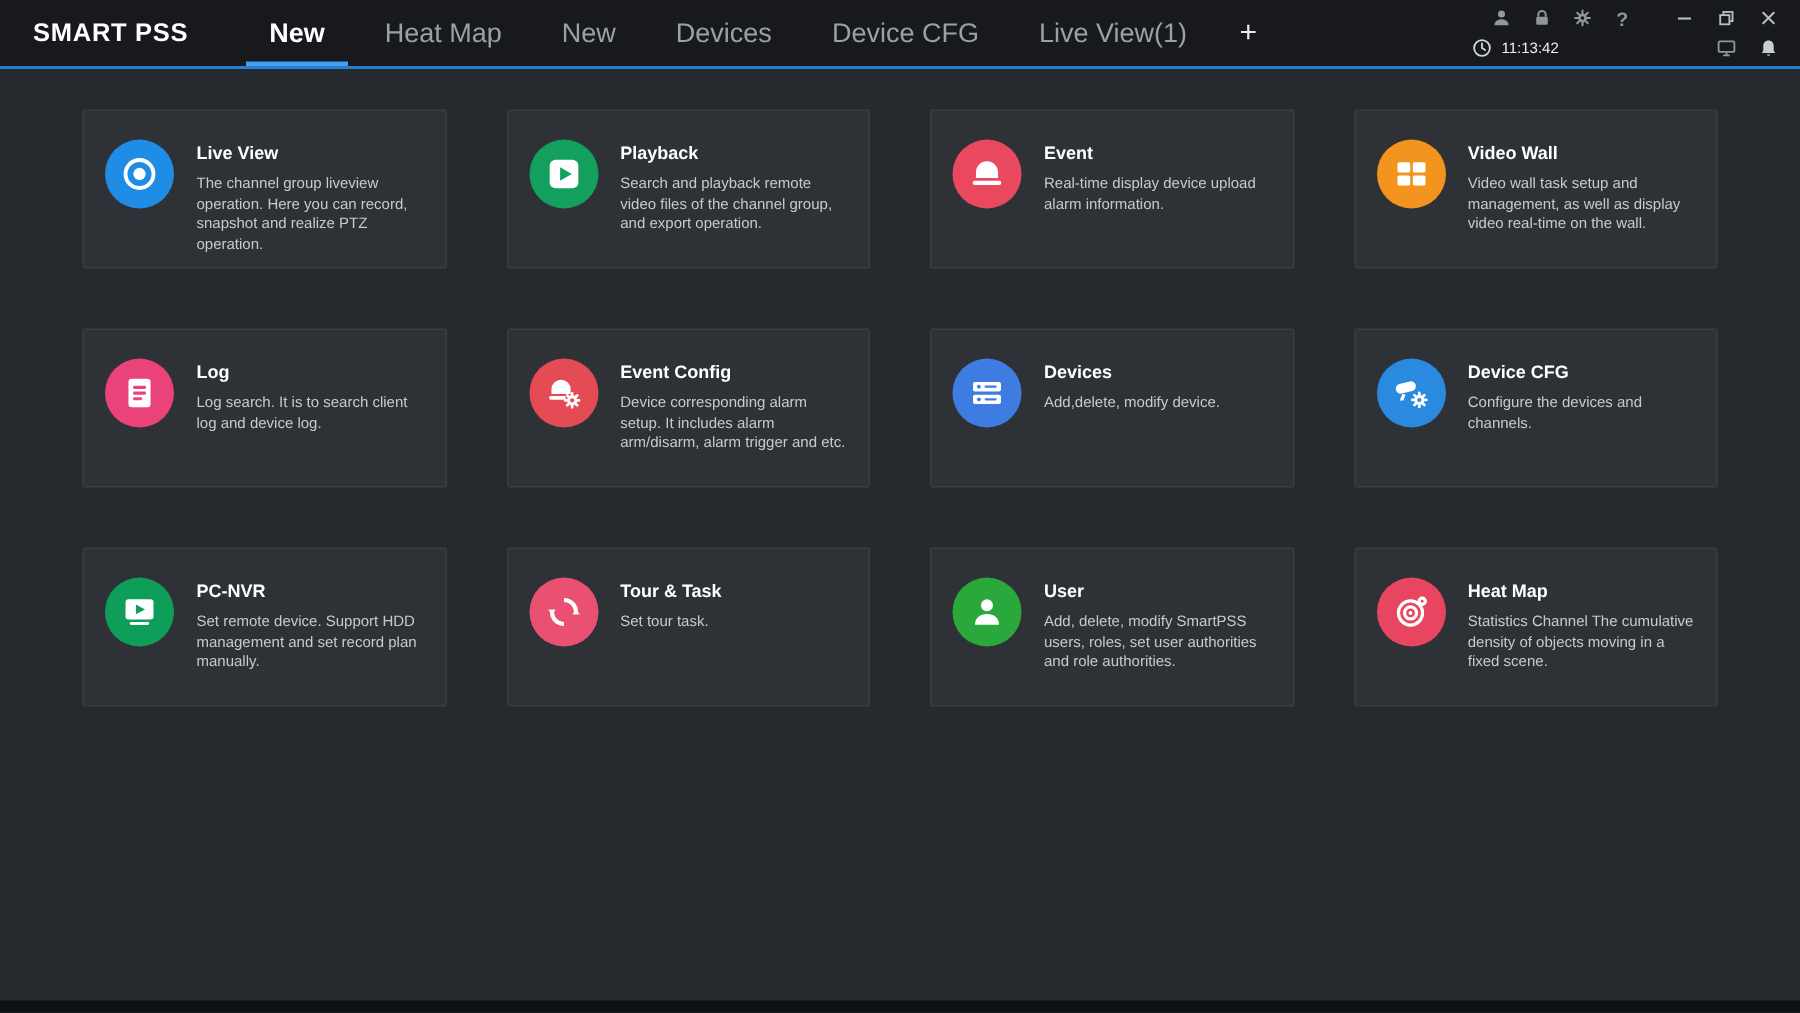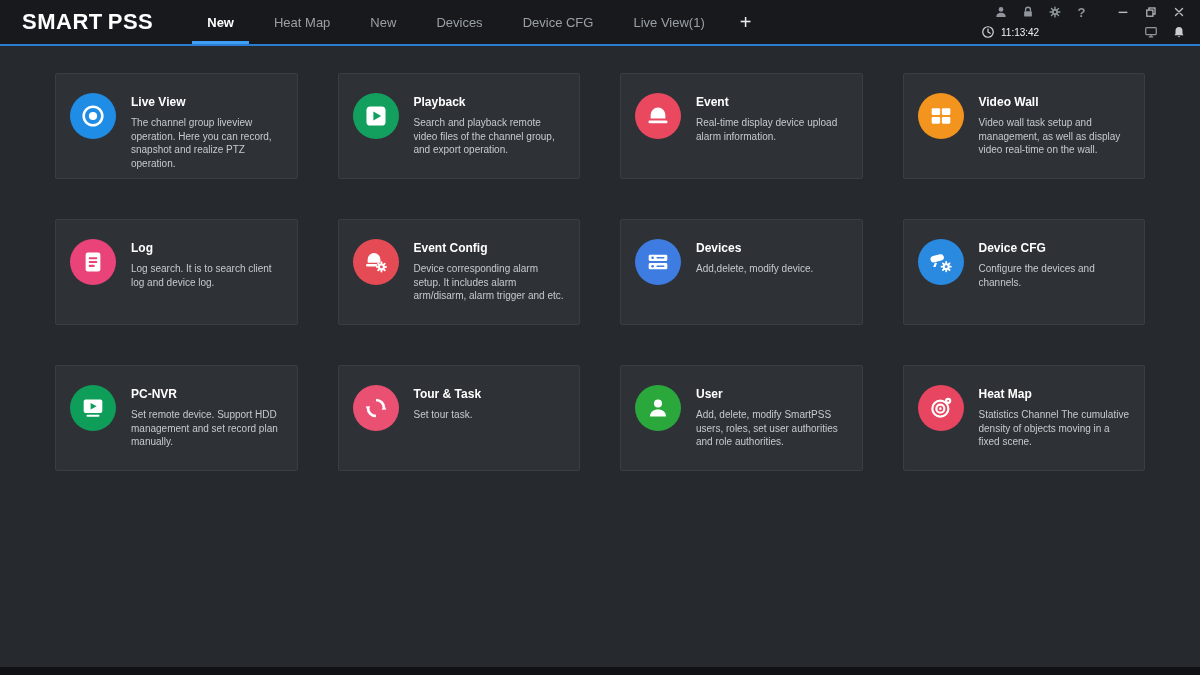--- a/index.html
+++ b/index.html
@@ -9,27 +9,27 @@
     font-family:"Liberation Sans",sans-serif;
     -webkit-font-smoothing:antialiased;
   }
   .window{position:relative;width:1200px;height:675px;background:#26292e;overflow:hidden;}
 
   
   .titlebar{
     height:44px;background:#17191d;display:flex;align-items:stretch;
     border-bottom:2px solid #2b7dd2;position:relative;
   }
-  .logo{display:flex;align-items:center;padding:0 34px 0 22px;font-size:22px;letter-spacing:.5px;white-space:nowrap;text-align:center;}
+  .logo{display:flex;align-items:center;padding:0 34px 0 22px;font-size:17px;letter-spacing:.5px;white-space:nowrap;text-align:center;}
   .logo-a{font-weight:600;color:#ffffff;margin-right:5px;}
   .logo-b{font-weight:700;color:#ffffff;}
   .tabs{display:flex;align-items:stretch;flex:1;min-width:0;}
   .tab{
     display:flex;align-items:center;padding:0 15px;margin:0 5px;
-    color:#9aa0a6;font-size:13px;cursor:default;box-sizing:border-box;
+    color:#9aa0a6;font-size:18px;cursor:default;box-sizing:border-box;
   }
   .tab.active{color:#ffffff;font-weight:bold;border-bottom:3px solid #3f9ef5;padding-top:3px;}
   .add-tab{font-size:20px;color:#e8eaec;padding:0 10px;font-weight:400;}
   .tb-right{margin-left:auto;display:flex;flex-direction:column;justify-content:center;gap:4px;padding-right:14px;width:206px;flex-shrink:0;}
   .tb-row{display:flex;align-items:center;}
   .tb-row1{gap:12px;justify-content:flex-end;}
   .win-group{display:flex;gap:13px;margin-left:14px;}
   .tb-row2{margin-top:1px;}
   .tbi{display:inline-flex;align-items:center;justify-content:center;width:15px;height:15px;}
   .tbi svg{width:14px;height:14px;display:block;}

